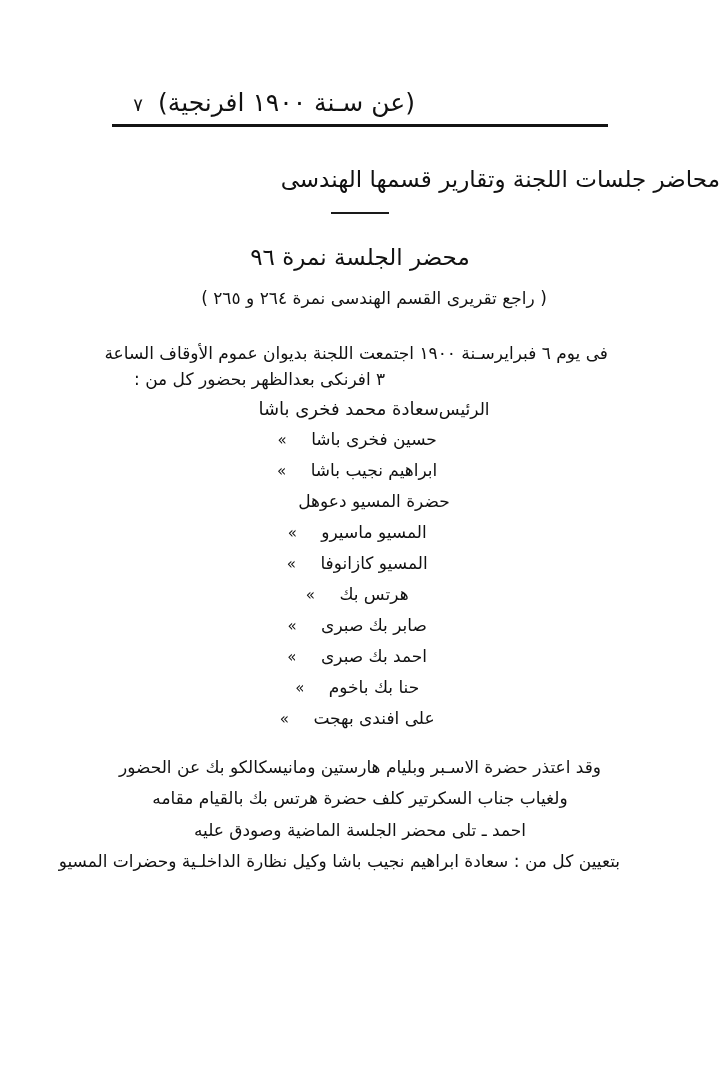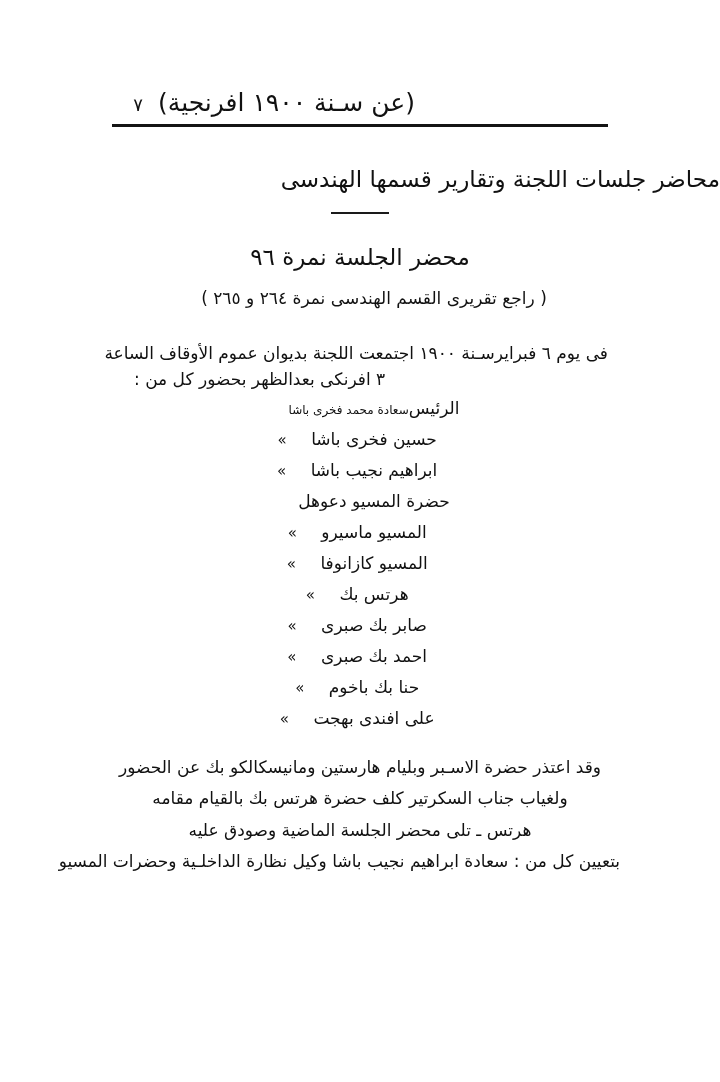--- a/index.html
+++ b/index.html
@@ -134,21 +134,21 @@
   .att-role {
     margin-right: 12px;
     white-space: nowrap;
   }
   .att-mark {
     width: 22px;
     text-align: center;
     margin-right: 18px;
     font-size: 15px;
   }
-  .att-chief { font-size: 12px; }
+  .att-chief { font-size: 18px; }
 
   
   .closing {
     position: absolute;
     top: 752px;
     left: 100px;
     right: 100px;
     direction: rtl;
     font-size: 17px;
     line-height: 1.85;
@@ -232,17 +232,17 @@
       <div class="att-row">
         <span class="att-role"></span>
         <span class="att-name">على افندى بهجت</span>
         <span class="att-mark">»</span>
       </div>
     </div>
 
   <div class="closing">
     <span class="line cl-c">وقد اعتذر حضرة الاسـبر وبليام هارستين ومانيسكالكو بك عن الحضور</span>
     <span class="line cl-c">ولغياب جناب السكرتير كلف حضرة هرتس بك بالقيام مقامه</span>
-    <span class="line cl-c">هرتس ـ تلى محضر الجلسة الماضية وصودق عليه</span>
+    <span class="line cl-c">احمد ـ تلى محضر الجلسة الماضية وصودق عليه</span>
     <span class="line cl-c">بتعيين كل من :   سعادة ابراهيم نجيب باشا وكيل نظارة الداخلـية وحضرات المسيو</span>
   </div>
 
 </div>
 
 </body></html>

